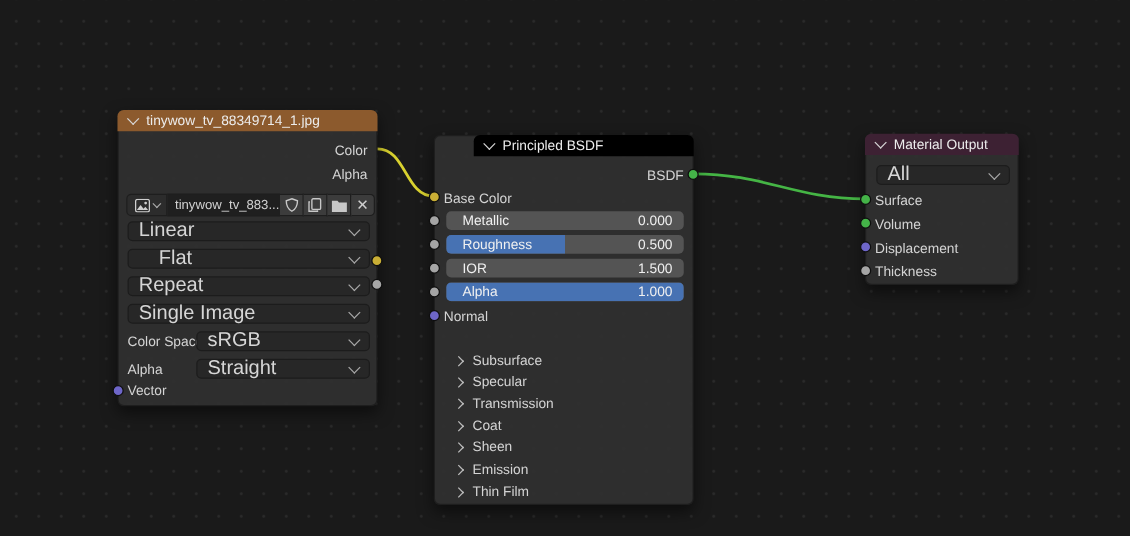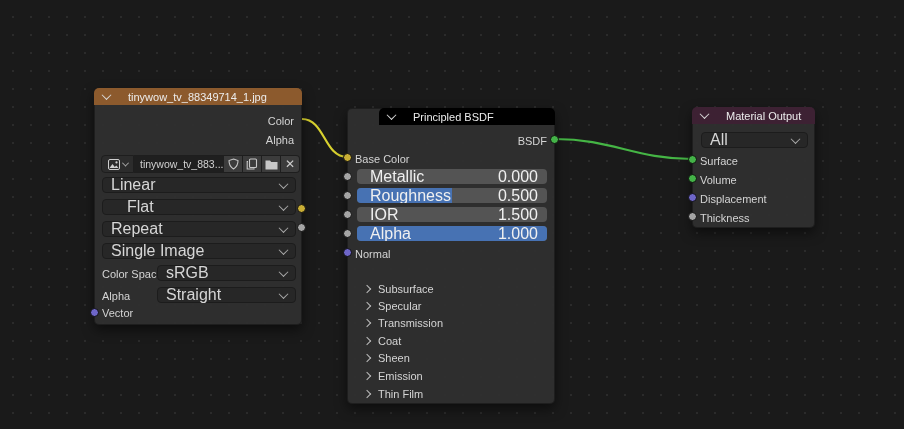--- a/index.html
+++ b/index.html
@@ -12,21 +12,21 @@
     -webkit-font-smoothing:antialiased;
   }
   #wires{position:absolute;left:0;top:0;width:904px;height:429px;pointer-events:none;}
   .node{
     position:absolute;background:rgba(48,48,48,.97);border-radius:5px;
     box-shadow:0 5px 12px rgba(0,0,0,.5);color:#d4d4d4;font-size:11px;
     border:1px solid rgba(20,20,20,.6);box-sizing:border-box;
   }
   .hdr{
     position:absolute;left:-1px;top:-1px;right:-1px;height:17px;
-    border-radius:5px 5px 0 0;display:flex;align-items:center;gap:18px;
+    border-radius:5px 5px 0 0;display:flex;align-items:center;gap:7px;
     padding:0 9px;color:#ececec;box-sizing:border-box;
   }
   .chev{display:inline-block;width:6px;height:6px;border-right:1.4px solid #d8d8d8;border-bottom:1.4px solid #d8d8d8;transform:rotate(45deg) translate(-1px,-1px);flex:0 0 auto;}
   .chev.dim{border-color:#a9a9a9;}
   .chev-r{display:inline-block;width:5px;height:5px;border-top:1.4px solid #bdbdbd;border-right:1.4px solid #bdbdbd;transform:rotate(45deg);flex:0 0 auto;}
   .row{position:absolute;left:7px;right:7px;height:17px;display:flex;align-items:center;gap:8px;}
   .row.out{justify-content:flex-end;}
   .sock{position:absolute;width:9px;height:9px;border-radius:50%;border:1px solid #0e0e0e;box-sizing:border-box;z-index:3;}
   .sock.l{left:-5px;} .sock.r{right:-5px;}
   .sock.yellow{background:var(--socket-yellow);}
@@ -34,21 +34,21 @@
   .sock.green{background:var(--socket-green);}
   .sock.purple{background:var(--socket-purple);}
   .dd{
     position:absolute;height:16px;background:#272727;border:1px solid #1c1c1c;border-radius:4px;
     display:flex;align-items:center;justify-content:space-between;padding:0 8px;
     color:#d6d6d6;box-sizing:border-box;font-size:16px;
   }
   .slider{
     position:absolute;left:9px;width:190px;height:15px;background:#545454;border-radius:4px;
     overflow:hidden;display:flex;align-items:center;justify-content:space-between;
-    box-sizing:border-box;font-size:16px;color:#f0f0f0;
+    box-sizing:border-box;font-size:11px;color:#f0f0f0;
   }
   .slider .fill{position:absolute;left:0;top:0;bottom:0;background:var(--slider-blue);}
   .slider .lab{position:relative;margin-left:13px;z-index:1;}
   .slider .val{position:relative;margin-right:9px;z-index:1;}
   .imgrow{position:absolute;display:flex;align-items:center;}
   .ibtn{height:18px;background:#2c2c2c;border:1px solid #1e1e1e;display:flex;align-items:center;justify-content:center;box-sizing:border-box;}
   .ibtn.grp{background:#3c3c3c;border-left:none;width:19px;}
   .namefield{height:18px;background:#1f1f1f;border-top:1px solid #1e1e1e;border-bottom:1px solid #1e1e1e;color:#d0d0d0;display:flex;align-items:center;padding:0 6px;box-sizing:border-box;overflow:hidden;white-space:nowrap;font-size:10.5px;}
   .xglyph{color:#cfcfcf;font-size:12px;line-height:1;}
   svg.mi{display:block;}

